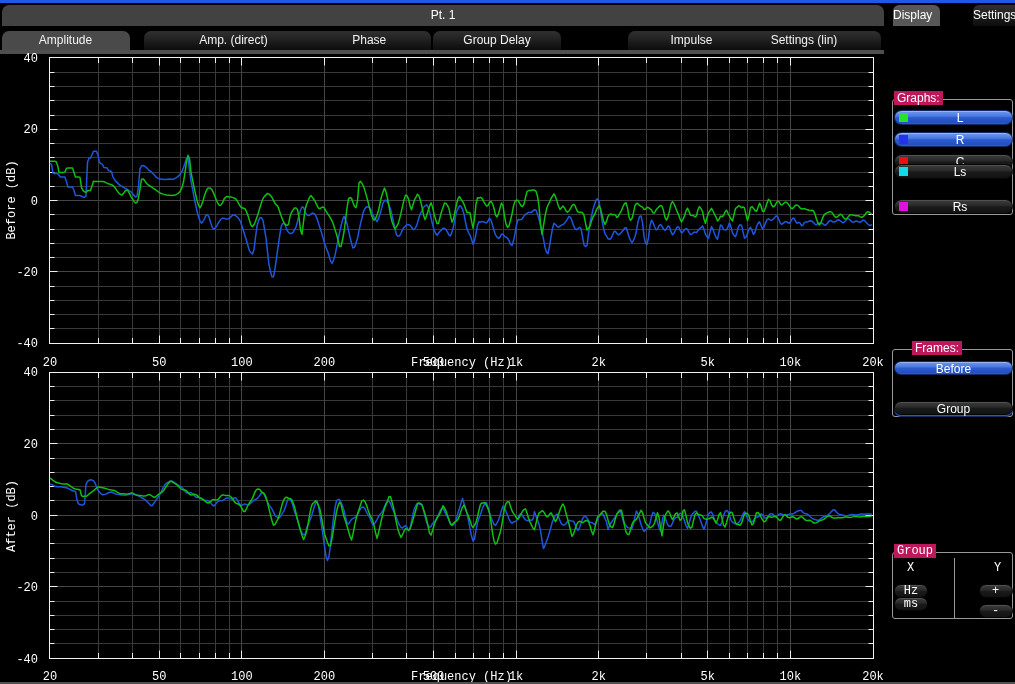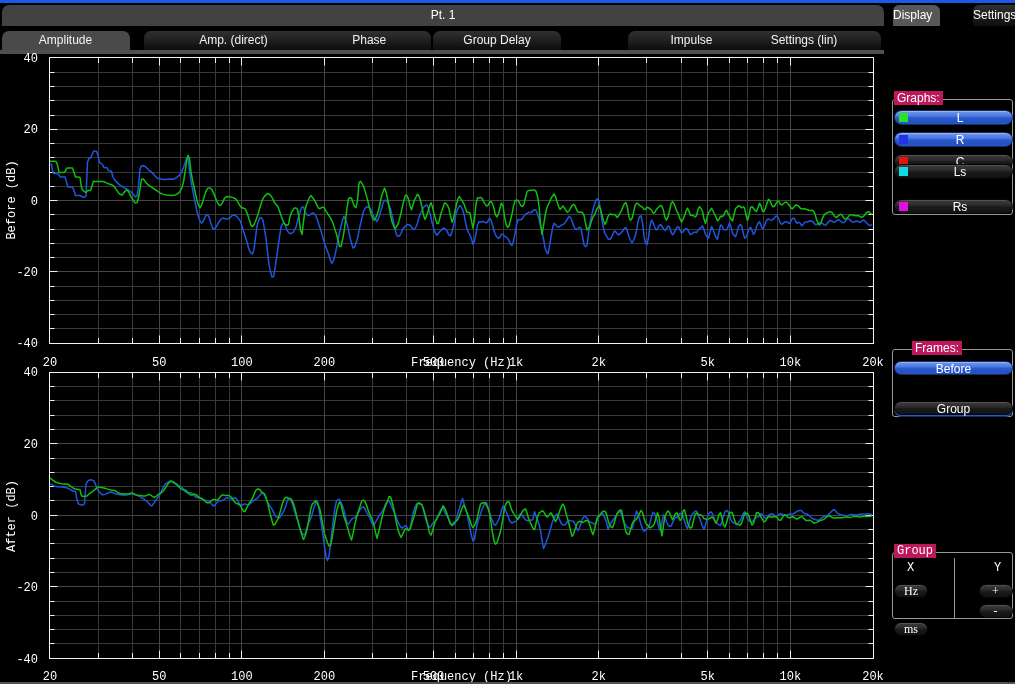--- a/index.html
+++ b/index.html
@@ -13,21 +13,21 @@
 .stab{top:5px;height:21px;border-radius:6px 6px 0 0;color:#fff;font-size:12px;text-align:left;line-height:21px;background:linear-gradient(180deg,#303030 0%,#232323 40%,#151515 75%,#0d0d0d 100%)}
 .stab.act{background:#575757}
 .fs{border:1px solid #989898;border-radius:3px}
 .leg{background:#be185d;color:#fff;font-size:12px;padding:0 3px;line-height:14px}
 .btn{left:894px;width:119px;height:15px;border-radius:8px;color:#fff;font-size:12px;text-align:center;line-height:15px}
 .bblue{background:linear-gradient(180deg,#7099ec 0%,#4a78e2 40%,#2c5ad0 52%,#2350bd 88%,#2d5ecf 100%);border:1px solid #122a66;box-shadow:inset 0 1px 0 rgba(255,255,255,.3)}
 .bdark{background:linear-gradient(180deg,#3c3c3c 0%,#2b2b2b 40%,#1a1a1a 55%,#121212 100%);border:1px solid #050505;box-shadow:inset 0 1px 0 rgba(255,255,255,.12)}
 .sw{position:absolute;left:4px;top:2px;width:9px;height:9px}
 .lb{padding-left:13px}
 .mono{font-family:"Liberation Mono",monospace;color:#fff;font-size:12px}
-.zbtn{width:34px;height:14px;border-radius:7px;color:#fff;text-align:center;line-height:13px;font-family:Liberation Serif, serif;font-size:12px}
+.zbtn{width:34px;height:14px;border-radius:7px;color:#fff;text-align:center;line-height:13px;font-family:Liberation Mono, monospace;font-size:12px}
 svg text{fill:#fff}
 svg .m{font-family:"Liberation Mono",monospace;font-size:12px}
 </style></head>
 <body>
 <div class="abs" id="topline"></div>
 <div class="abs" id="titlebar">Pt. 1</div>
 <div class="abs tab act" style="left:1.5px;width:128px">Amplitude</div>
 <div class="abs tab" style="left:144px;width:179px">Amp. (direct)</div>
 <div class="abs tab" style="left:308px;width:122.5px">Phase</div>
 <div class="abs tab" style="left:433px;width:128px">Group Delay</div>
@@ -199,15 +199,15 @@
 <div class="abs btn bblue" style="top:360.5px;height:14px;line-height:14px">Before</div>
 <div class="abs btn bblue" style="top:403px;height:14px;line-height:14px">After</div>
 <div class="abs btn bdark" style="top:400.5px;height:14px;line-height:14px">Group</div>
 
 <div class="abs fs" style="left:891.5px;top:551.5px;width:121px;height:67px"></div>
 <div class="abs leg mono" style="left:894px;top:544px">Group</div>
 <div class="abs" style="left:953.5px;top:558px;width:1px;height:60px;background:#989898"></div>
 <div class="abs mono" style="left:907px;top:561px">X</div>
 <div class="abs mono" style="left:994px;top:561px">Y</div>
 <div class="abs zbtn bdark" style="left:894px;top:583.5px">Hz</div>
-<div class="abs zbtn bdark" style="left:894px;top:622px">ms</div>
+<div class="abs zbtn bdark" style="left:894px;top:597px">ms</div>
 <div class="abs zbtn bdark" style="left:978.5px;top:583.5px">+</div>
 <div class="abs zbtn bdark" style="left:978.5px;top:603.5px">-</div>
 <div class="abs" id="bstrip"></div>
 </body></html>

